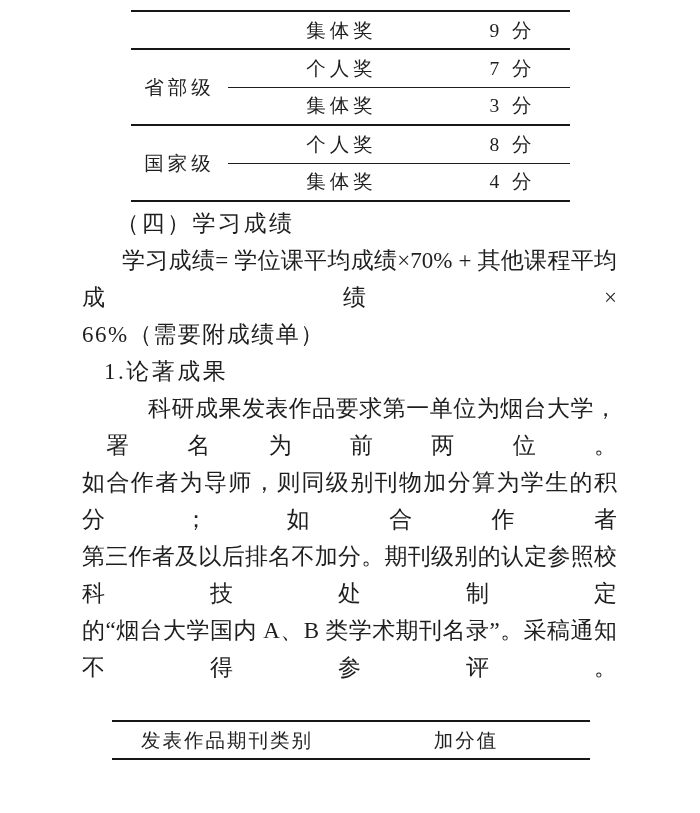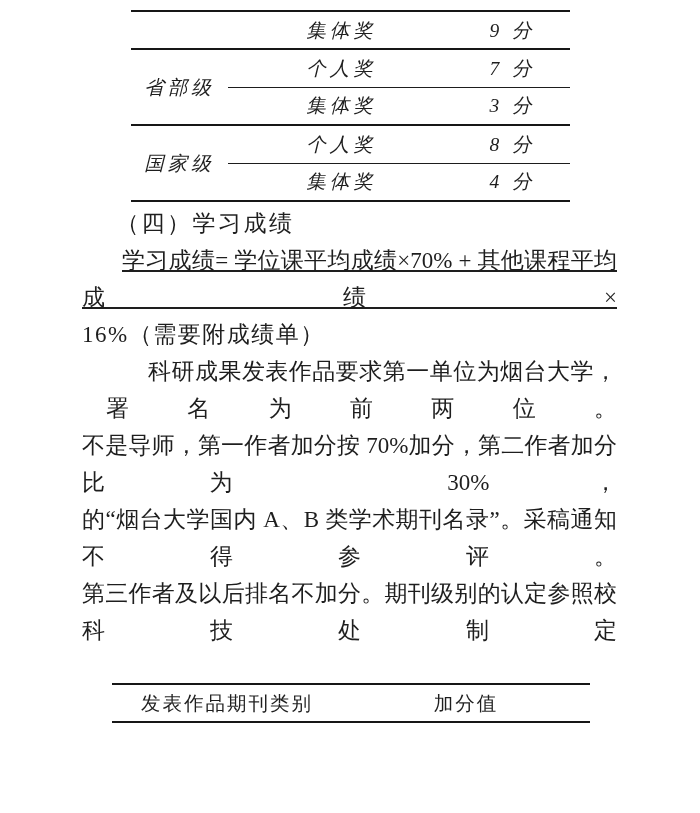--- a/index.html
+++ b/index.html
@@ -15,21 +15,20 @@
     width: 700px; height: 813px;
     background: #ffffff;
   }
 
   
   table.t1 {
     border-collapse: collapse;
     table-layout: fixed;
     width: 439px;
     margin: 10px 0 0 131px;
-    font-style: italic;
   }
   table.t1 td {
     height: 38px;
     text-align: center;
     vertical-align: middle;
     font-size: 19.5px;
     letter-spacing: 4px;
     white-space: nowrap;
     overflow: visible;
   }
@@ -47,21 +46,21 @@
     line-height: 37px;
   }
   .tl { white-space: nowrap; }
   .just {
     white-space: normal;
     text-align: justify;
     text-align-last: justify;
     text-justify: inter-character;
   }
   .ind-h   { text-indent: 34px; letter-spacing: 2.5px; }
-  .ind-f1  { text-indent: 40px; text-decoration: underline; }
+  .ind-f1  { text-indent: 40px; }
   .ind-sub { text-indent: 22px; letter-spacing: 2.5px; }
   .ind-p1  { text-indent: 42px; margin-left: 24px; }
   .ls-sm   { letter-spacing: 1.5px; }
 
   
   table.t2 {
     border-collapse: collapse;
     table-layout: fixed;
     width: 478px;
     margin: 34px 0 0 112px;
@@ -111,27 +110,28 @@
     <tr>
       <td class="bb">集体奖</td>
       <td class="bb">4 分</td>
     </tr>
   </tbody>
     </table>
 
   <div class="textblock">
     <div class="tl ind-h">（四）学习成绩</div>
     <div class="just ind-f1">学习成绩= 学位课平均成绩×70% + 其他课程平均成绩×</div>
-    <div class="tl ls-sm">16%（需要附成绩单）</div>
+    <div class="tl ls-sm">66%（需要附成绩单）</div>
+    <div class="tl ind-sub">1.论著成果</div>
 
     <div>
       <div class="just ind-p1">科研成果发表作品要求第一单位为烟台大学，署名为前两位。</div>
-      <div class="just">不是导师，第一作者加分按 70%加分，第二作者加分比为 30%，</div>
+      <div class="just">如合作者为导师，则同级别刊物加分算为学生的积分；如合作者</div>
+      <div class="just">第三作者及以后排名不加分。期刊级别的认定参照校科技处制定</div>
       <div class="just">的“烟台大学国内 A、B 类学术期刊名录”。采稿通知不得参评。</div>
-      <div class="just">第三作者及以后排名不加分。期刊级别的认定参照校科技处制定</div>
     </div>
   </div>
 
   <table class="t2">
     <colgroup>
       <col style="width:230px">
         <col style="width:248px">
     </colgroup>
     <tbody>
         <tr class="hd">

